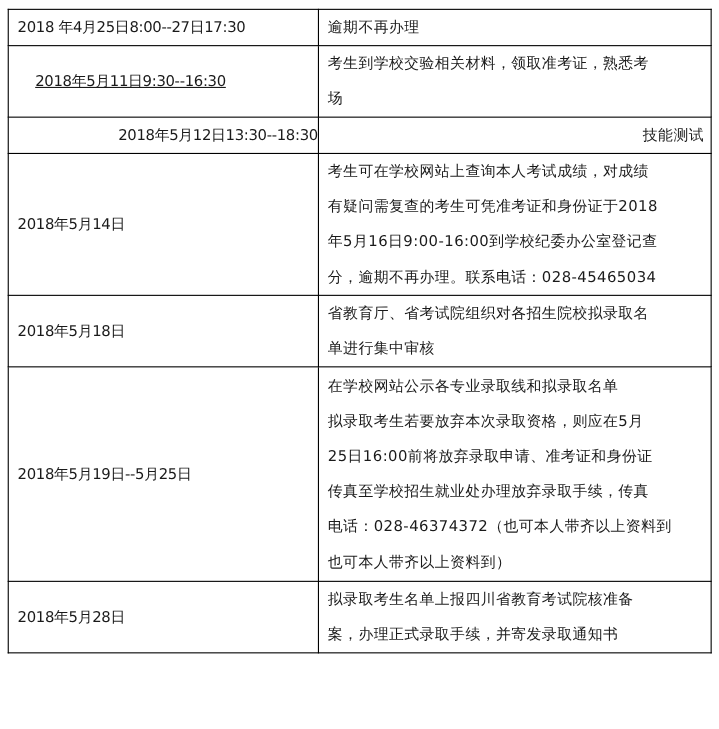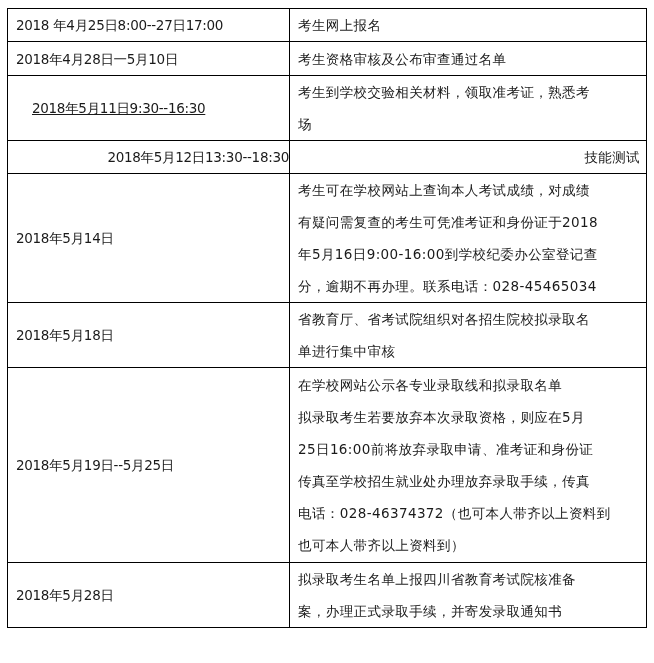--- a/index.html
+++ b/index.html
@@ -59,29 +59,23 @@
     tr.r7 { height: 64px; }
     tr.r8 { height: 195px; }
     tr.r9 { height: 63px; }
   </style>
 </head>
 <body>
 
 <table class="schedule">
   <tbody>
     <tr class="r1">
-      <td class="date">2018 年4月25日8:00--27日17:00</td>
+      <td class="date">2018 年4月25日8:00--27日17:30</td>
       <td class="event">
-        <span class="line">考生网上报名</span>
-      </td>
-    </tr>
-    <tr class="r2">
-      <td class="date">2018年4月28日一5月10日</td>
-      <td class="event">
-        <span class="line">考生资格审核及公布审查通过名单</span>
+        <span class="line">逾期不再办理</span>
       </td>
     </tr>
     <tr class="r3">
       <td class="date indented">2018年5月11日9:30--16:30</td>
       <td class="event">
         <span class="line">考生到学校交验相关材料，领取准考证，熟悉考</span>
         <span class="line">场</span>
       </td>
     </tr>
     <tr class="r5">

